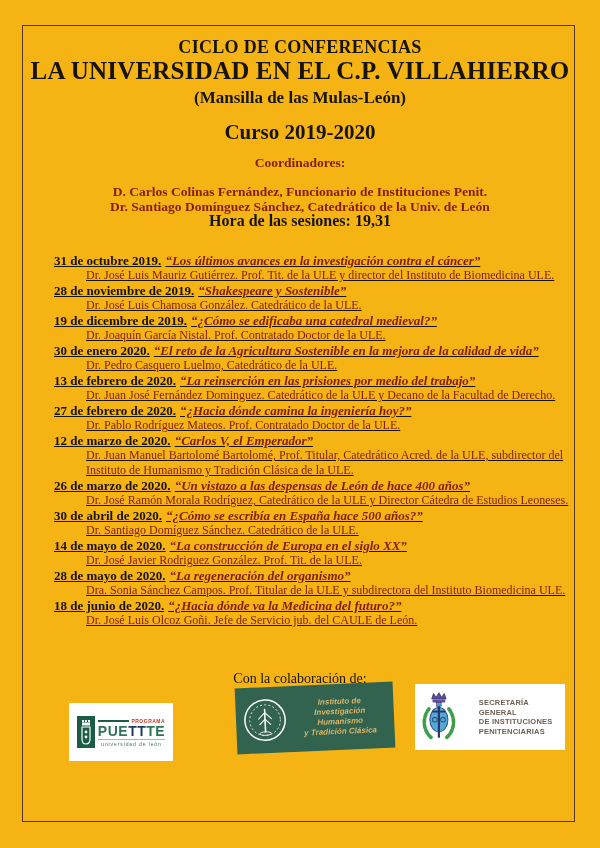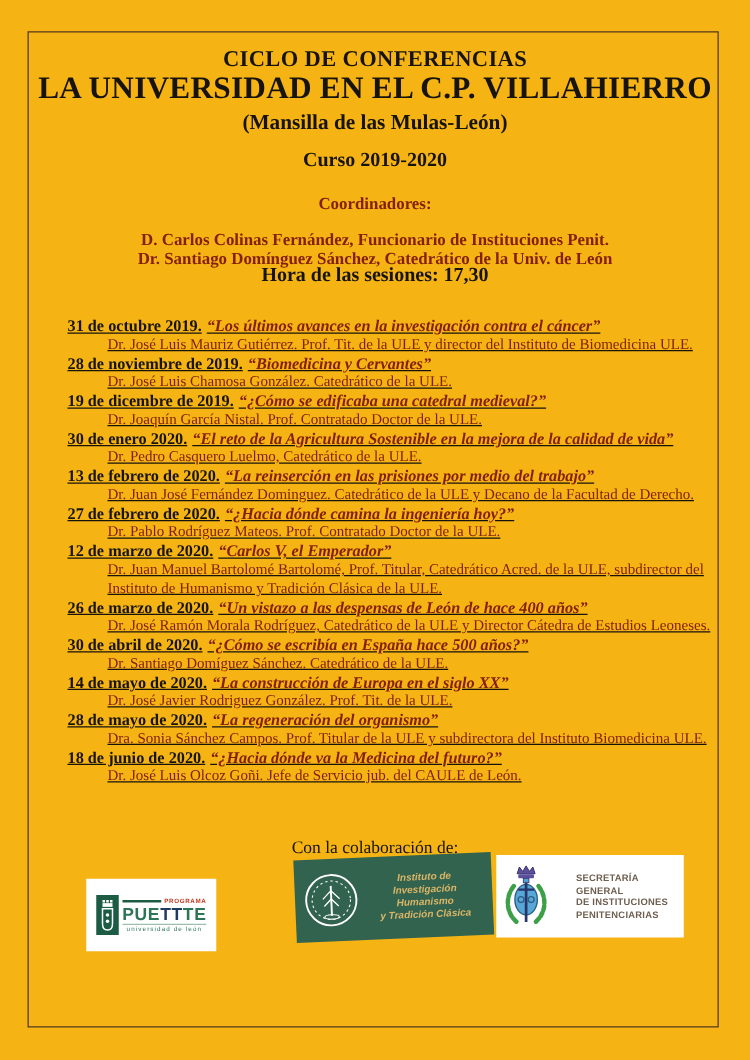--- a/index.html
+++ b/index.html
@@ -15,21 +15,21 @@
     background:var(--background,#F6B414);
     font-family:"Liberation Serif","DejaVu Serif",serif;
     color:var(--text-black);
   }
   .frame{position:absolute;left:22px;top:25px;width:551px;height:795px;
     border:1.5px solid var(--frame-border);pointer-events:none;}
   .abs-center{position:absolute;left:0;right:0;text-align:center;}
   .cycle-title{top:37px;font-size:18px;font-weight:bold;letter-spacing:.3px;}
   .main-title{top:57px;font-size:25px;font-weight:bold;letter-spacing:.2px;}
   .location{top:88px;font-size:17px;font-weight:bold;}
-  .course{top:120px;font-size:16px;font-weight:bold;}
+  .course{top:120px;font-size:21px;font-weight:bold;}
   .coords{top:155px;font-size:13.5px;font-weight:bold;color:var(--text-maroon);line-height:15px;}
   .coords .coord-heading{margin-bottom:14px;}
   .hora{top:212px;font-size:16px;font-weight:bold;color:var(--text-black);}
   .sessions{position:absolute;left:54px;top:253px;width:517px;text-decoration:underline;}
   .session-line{font-size:13px;line-height:15px;font-weight:bold;white-space:nowrap;}
   .s-date{color:var(--text-black);}
   .s-title{color:var(--text-maroon);font-style:italic;margin-left:4px;}
   .s-speaker{margin-left:32px;font-size:12px;line-height:15px;color:var(--text-maroon);white-space:nowrap;}
   .s-speaker.wrap{white-space:normal;width:492px;}
   .collab{top:671px;font-size:14px;color:var(--text-black);}
@@ -44,21 +44,21 @@
   .pu-programa .pu-line{flex:1;height:2px;background:#1D5C44;}
   .pu-programa .pu-prog-text{font-size:5px;font-weight:bold;color:var(--puentte-red);letter-spacing:.5px;}
   .pu-name{font-size:14px;font-weight:bold;letter-spacing:.5px;line-height:15px;color:var(--puentte-green);}
   .pu-name .pu-tt{color:var(--puentte-dark);}
   .pu-sub{font-size:5px;color:var(--puentte-green);letter-spacing:.9px;border-top:1px solid #9dbfae;padding-top:1px;width:100%;text-align:center;}
   .logo-humanismo{left:236px;top:685px;width:158px;height:66px;background:var(--logo-green);
     transform:rotate(-2.5deg);display:flex;align-items:center;gap:4px;padding:4px 6px;
     font-family:"Liberation Sans","DejaVu Sans",sans-serif;}
   .hum-text{flex:1;text-align:center;font-size:8px;font-weight:bold;font-style:italic;
     color:var(--logo-gold-text);line-height:10px;}
-  .logo-penit{left:397px;top:684px;width:150px;height:66px;background:#fff;
+  .logo-penit{left:415px;top:684px;width:150px;height:66px;background:#fff;
     display:flex;align-items:center;gap:21px;padding:4px 5px;
     font-family:"Liberation Sans","DejaVu Sans",sans-serif;}
   .pen-text{font-size:7.5px;font-weight:bold;color:var(--penit-text);line-height:9.5px;letter-spacing:.2px;}
   svg{display:block;}
 </style>
 </head>
 <body>
 
 <div class="frame"></div>
 
@@ -68,29 +68,29 @@
 <div class="abs-center course">Curso 2019-2020</div>
 
 <div class="abs-center coords">
   <div class="coord-heading">Coordinadores:</div>
   <div>
       <div class="coord-line">D. Carlos Colinas Fernández, Funcionario de Instituciones Penit.</div>
       <div class="coord-line">Dr. Santiago Domínguez Sánchez, Catedrático de la Univ. de León</div>
     </div>
 </div>
 
-<div class="abs-center hora">Hora de las sesiones: 17,30</div>
+<div class="abs-center hora">Hora de las sesiones: 19,31</div>
 
 <div class="sessions">
     <div class="session">
       <div class="session-line"><span class="s-date">31 de octubre 2019.</span><span class="s-title">“Los últimos avances en la investigación contra el cáncer”</span></div>
       <div class="s-speaker">Dr. José Luis Mauriz Gutiérrez. Prof. Tit. de la ULE y director del Instituto de Biomedicina ULE.</div>
     </div>
     <div class="session">
-      <div class="session-line"><span class="s-date">28 de noviembre de 2019.</span><span class="s-title">“Biomedicina y Cervantes”</span></div>
+      <div class="session-line"><span class="s-date">28 de noviembre de 2019.</span><span class="s-title">“Shakespeare y Sostenible”</span></div>
       <div class="s-speaker">Dr. José Luis Chamosa González. Catedrático de la ULE.</div>
     </div>
     <div class="session">
       <div class="session-line"><span class="s-date">19 de dicembre de 2019.</span><span class="s-title">“¿Cómo se edificaba una catedral medieval?”</span></div>
       <div class="s-speaker">Dr. Joaquín García Nistal. Prof. Contratado Doctor de la ULE.</div>
     </div>
     <div class="session">
       <div class="session-line"><span class="s-date">30 de enero 2020.</span><span class="s-title">“El reto de la Agricultura Sostenible en la mejora de la calidad de vida”</span></div>
       <div class="s-speaker">Dr. Pedro Casquero Luelmo, Catedrático de la ULE.</div>
     </div>

